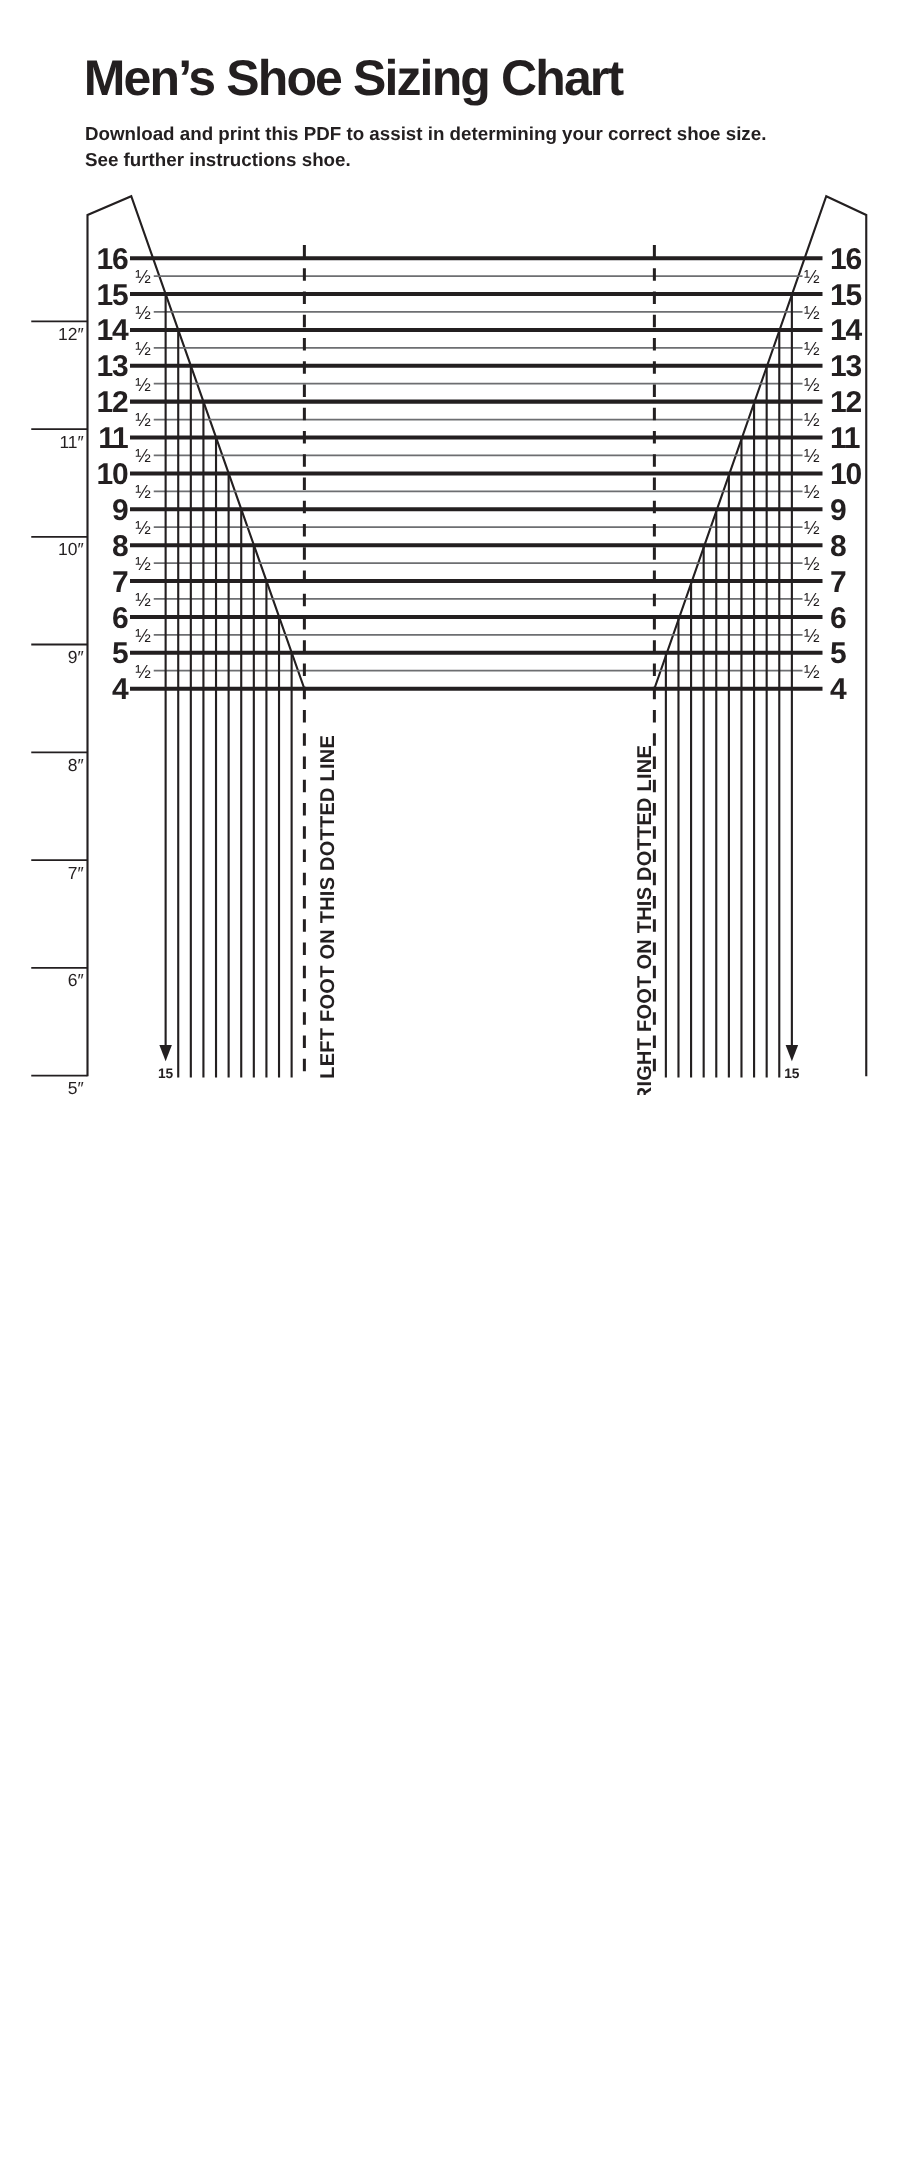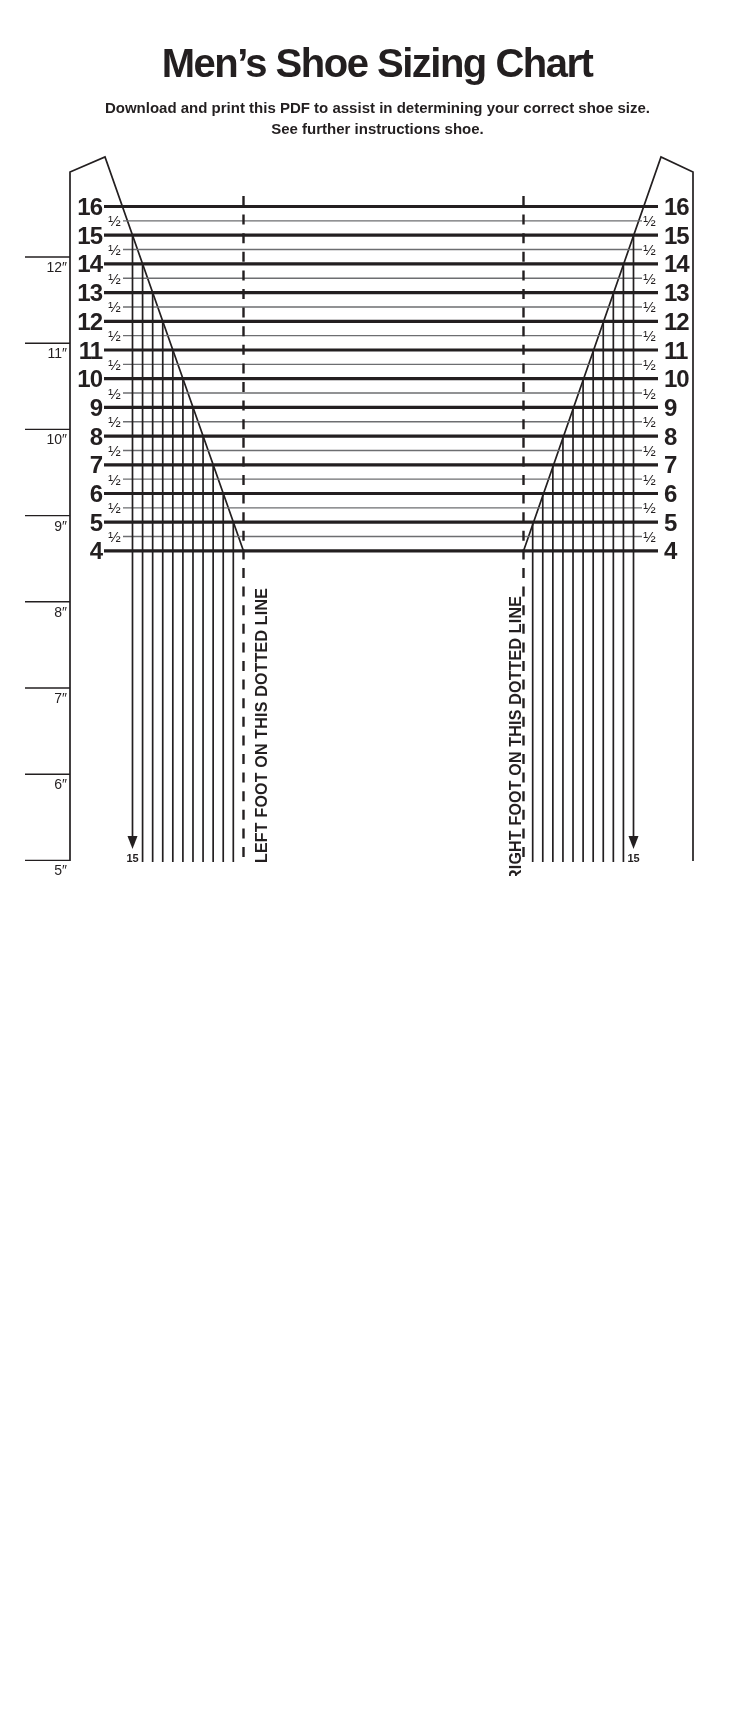--- a/index.html
+++ b/index.html
@@ -1,18 +1,18 @@
 <!DOCTYPE html>
 <html><head>
 <meta charset="utf-8">
 <style>
   html,body{margin:0;padding:0;background:#fff;}
   .page{position:relative;width:736px;height:1731px;background:#ffffff;overflow:hidden;
         font-family:"Liberation Sans",sans-serif;color:#231f20;}
-  .hdr{position:absolute;left:67px;top:42px;width:620px;text-align:center;}
+  .hdr{position:absolute;left:67px;top:42px;width:620px;}
   .hdr h1{margin:0;font-weight:bold;font-size:40px;line-height:1.05;letter-spacing:-1.5px;color:#231f20;}
   .hdr p{margin:13px 0 16px 1px;font-weight:bold;font-size:15px;line-height:21px;color:#231f20;}
   svg{position:absolute;left:0;top:0;}
   .num{font-family:"Liberation Sans",sans-serif;font-weight:bold;font-size:24px;fill:#231f20;letter-spacing:-1px;}
   .half{font-family:"Liberation Sans",sans-serif;font-size:15px;fill:#231f20;}
   .inch{font-family:"Liberation Sans",sans-serif;font-size:14px;fill:#231f20;}
   .rot{font-family:"Liberation Sans",sans-serif;font-weight:bold;font-size:16px;fill:#231f20;letter-spacing:.2px;}
   .m15{font-family:"Liberation Sans",sans-serif;font-weight:bold;font-size:11px;fill:#231f20;text-anchor:middle;}
 </style>
 </head>

